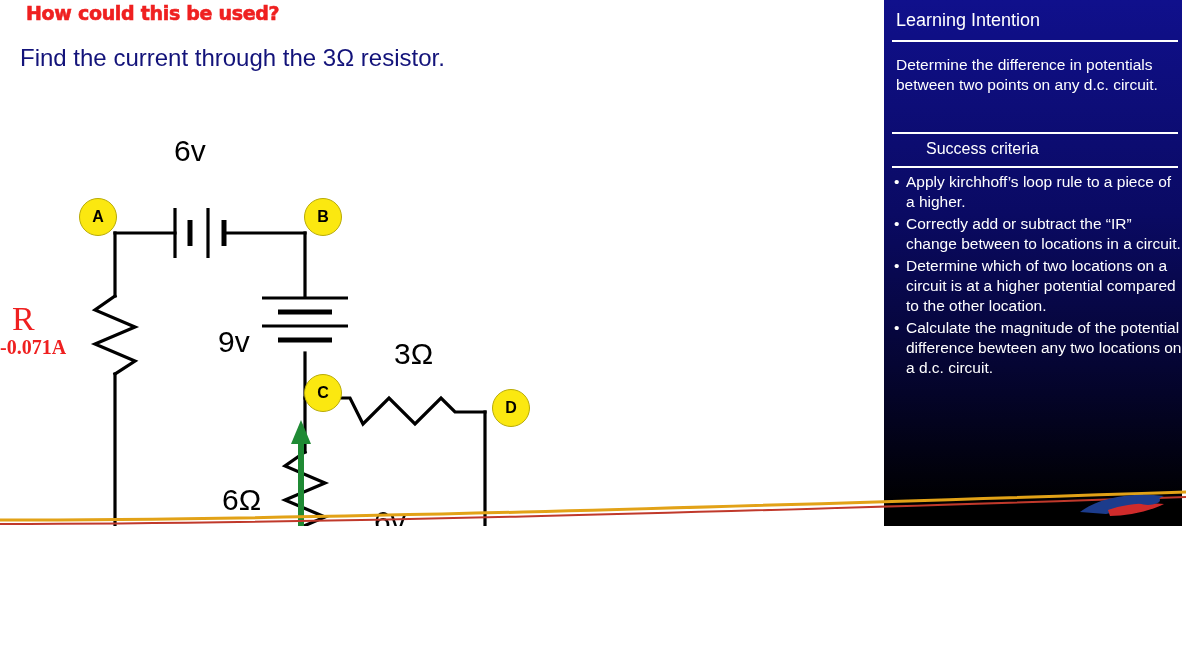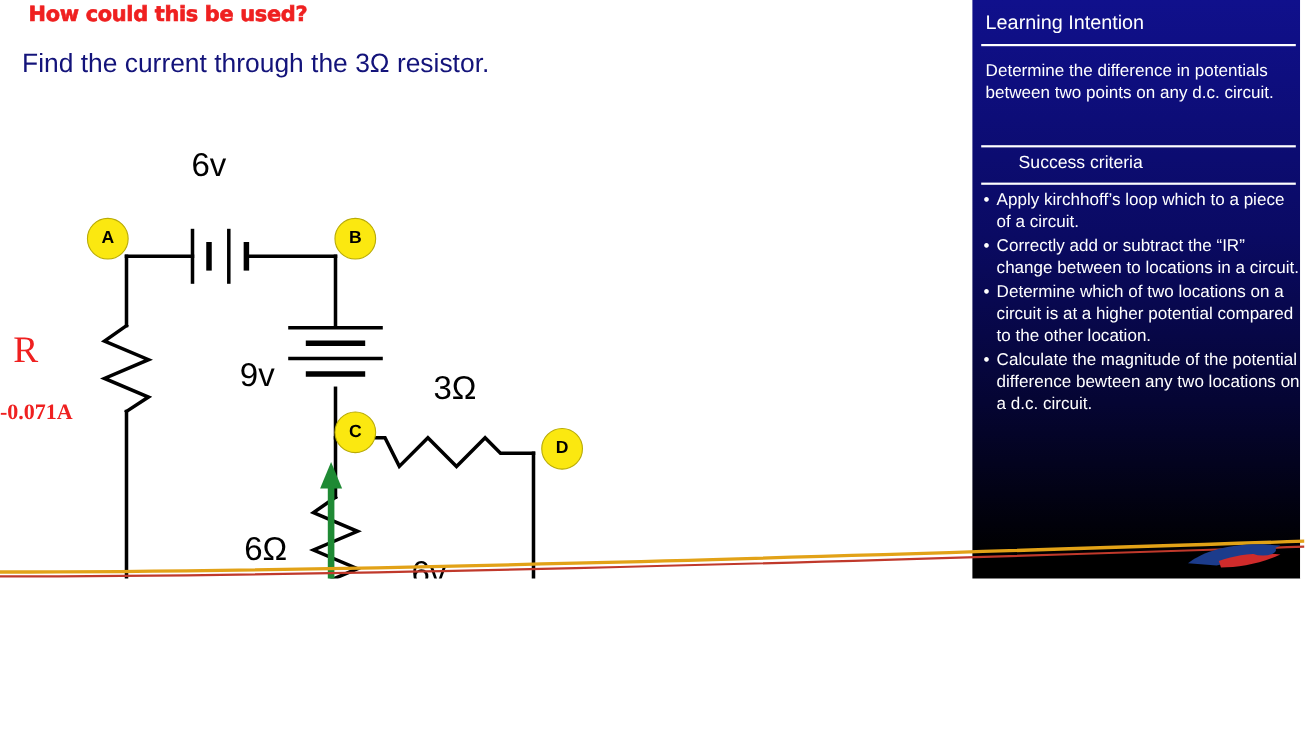--- a/index.html
+++ b/index.html
@@ -93,21 +93,21 @@
     position: absolute;
     left: 12px;
     top: 300px;
     font-size: 34px;
     color: #ef2020;
     font-family: "Liberation Serif", serif;
   }
   .r-red-val {
     position: absolute;
     left: 0px;
-    top: 364px;
+    top: 336px;
     font-size: 20px;
     font-weight: bold;
     color: #ef2020;
     font-family: "Liberation Serif", serif;
   }
   .i-green {
     position: absolute;
     left: 180px;
     top: 523px;
     font-size: 19px;
@@ -300,21 +300,21 @@
   <div class="site">MrWaynesClass.com</div>
 
   <div id="panel">
     <div class="panel-title">Learning Intention</div>
     <div class="panel-rule" style="top:40px;"></div>
     <div class="panel-body">Determine the difference in potentials between two points on any d.c. circuit.</div>
     <div class="panel-rule" style="top:132px;"></div>
     <div class="panel-sub">Success criteria</div>
     <div class="panel-rule" style="top:166px;"></div>
     <ul class="panel-list">
-      <li>Apply kirchhoff’s loop which to a piece of a circuit.</li>
+      <li>Apply kirchhoff’s loop rule to a piece of a higher.</li>
       <li>Correctly add or subtract the “IR” change between to locations in a circuit.</li>
       <li>Determine which of two locations on a circuit is at a higher potential compared to the other location.</li>
       <li>Calculate the magnitude of the potential difference bewteen any two locations on a d.c. circuit.</li>
     </ul>
   </div>
 
   <svg class="bottom-sweep" viewBox="0 0 1186 40">
     <path d="M0,34 C300,34 700,22 1186,6" stroke="#e2a217" stroke-width="3" fill="none"></path>
     <path d="M0,38 C300,38 700,27 1186,11" stroke="#c0392b" stroke-width="2" fill="none"></path>
     <g transform="translate(1078,4)">

